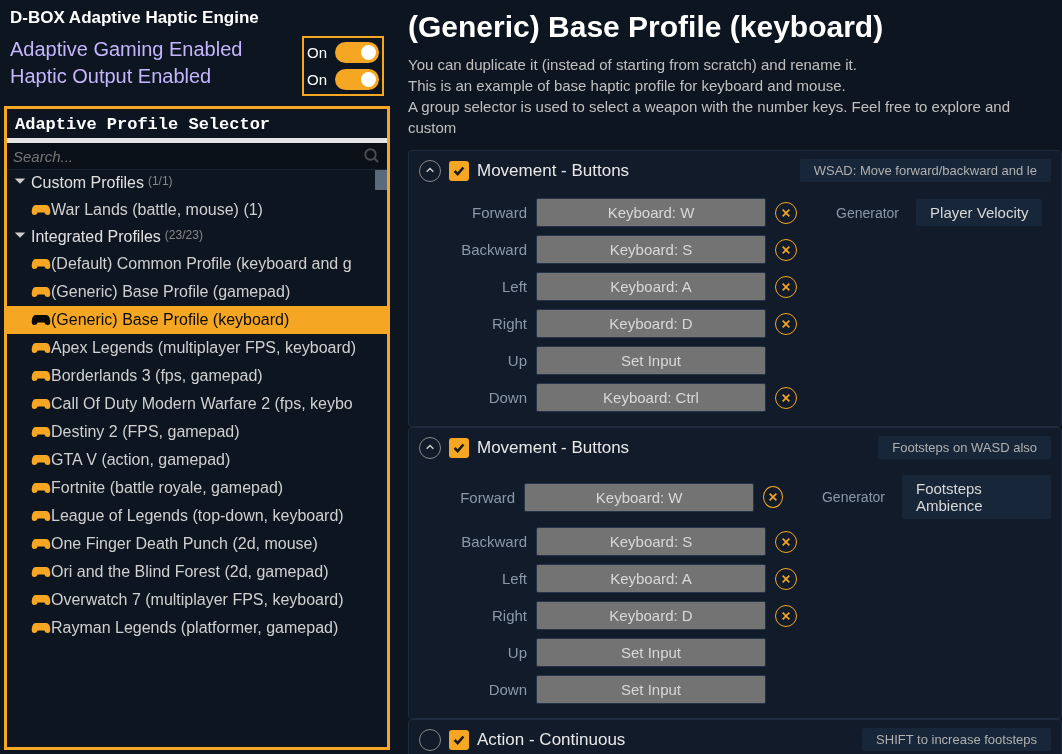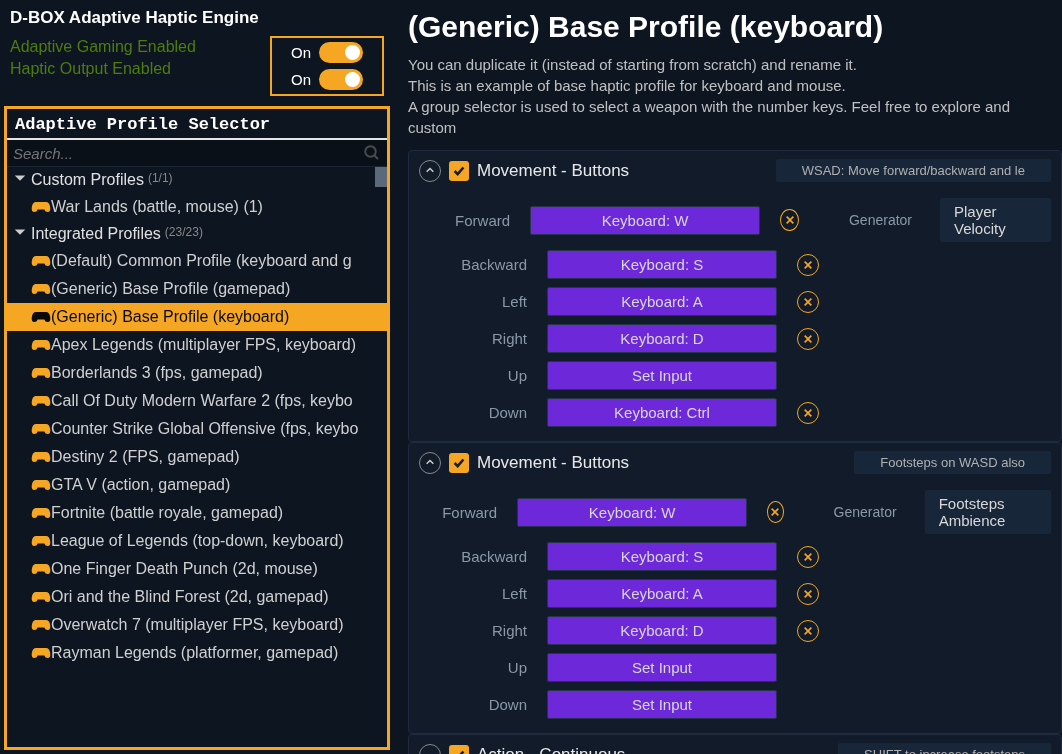--- a/index.html
+++ b/index.html
@@ -1,29 +1,29 @@
 <!DOCTYPE html>
 <html><head>
 <meta charset="utf-8">
 <style>
 * { margin: 0; padding: 0; box-sizing: border-box; font-family: "Segoe UI", Arial, sans-serif; }
 body { background: #0d1520; color: #e0e0e0; width: 1062px; height: 754px; overflow: hidden; display: flex; }
 .left-panel { width: 394px; display: flex; flex-direction: column; }
 .header-section { padding: 8px 10px 4px 10px; }
 .app-title { font-size: 17px; font-weight: 600; color: #fff; margin-bottom: 8px; }
 .toggle-row { display: flex; align-items: center; justify-content: space-between; padding: 2px 0; }
-.toggle-label { font-size: 16px; color: #4d7c0f; }
+.toggle-label { font-size: 20px; color: #c4b5fd; }
 .toggle-group { display: flex; align-items: center; gap: 8px; }
 .toggle-on-text { color: #fff; font-size: 15px; }
 .toggle-switch { width: 44px; height: 21px; background: #f5a623; border-radius: 11px; position: relative; cursor: pointer; }
 .toggle-switch::after { content: ""; position: absolute; width: 15px; height: 15px; background: #fff; border-radius: 50%; top: 3px; right: 3px; }
-.toggles-box { border: 2px solid #f5a623; padding: 4px 19px; display: inline-block; }
+.toggles-box { border: 2px solid #f5a623; padding: 4px 3px; display: inline-block; }
 .selector-section { border: 3px solid #f5a623; margin: 6px 4px 4px 4px; flex: 1; display: flex; flex-direction: column; overflow: hidden; }
 .selector-title { font-size: 17px; font-weight: 600; color: #fff; padding: 6px 8px 4px 8px; font-family: Liberation Mono, monospace; }
-.search-row { display: flex; align-items: center; background: #0a1018; border-top: 2px solid #e5e5e5; border-bottom: 1px solid #1a2535; padding: 4px 6px; }
+.search-row { display: flex; align-items: center; background: #0a1018; border-top: 5px solid #e5e5e5; border-bottom: 1px solid #1a2535; padding: 4px 6px; }
 .search-input { flex: 1; background: transparent; border: none; color: #888; font-size: 15px; font-style: italic; outline: none; }
 .search-icon { width: 18px; height: 18px; opacity: 0.5; }
 .profile-tree { flex: 1; overflow-y: auto; position: relative; background: #0d1520; }
 .tree-group { display: flex; padding: 4px 6px; cursor: pointer; }
 .chevron { display: inline-block; margin-right: 4px; }
 .chevron svg { width: 14px; height: 14px; }
 .group-label { font-size: 16px; color: #e0e0e0; }
 .group-count { font-size: 12px; color: #888; margin-left: 4px; }
 .profile-item { display: flex; align-items: center; padding: 5px 8px 5px 24px; cursor: pointer; font-size: 16px; color: #d0d0d0; white-space: nowrap; overflow: hidden; }
 .profile-item.selected { background: #f5a623; color: #0a0a0a; }
@@ -32,25 +32,25 @@
 .right-panel { flex: 1; padding: 10px 0 0 14px; overflow: hidden; display: flex; flex-direction: column; }
 .profile-title { font-size: 30px; font-weight: 600; color: #fff; margin-bottom: 10px; }
 .profile-desc { font-size: 15px; color: #c0c0c0; line-height: 1.4; margin-bottom: 12px; }
 .section { background: #111b2a; border: 1px solid #1e2a3d; border-radius: 4px; }
 .section-header { display: flex; align-items: center; padding: 8px 10px; gap: 8px; }
 .collapse-btn { width: 22px; height: 22px; border: 1.5px solid #888; border-radius: 50%; display: flex; align-items: center; justify-content: center; cursor: pointer; }
 .collapse-btn svg { width: 10px; height: 10px; }
 .checkbox { width: 20px; height: 20px; background: #f5a623; border-radius: 3px; display: flex; align-items: center; justify-content: center; cursor: pointer; }
 .checkbox svg { width: 14px; height: 14px; }
 .section-title { font-size: 17px; color: #e8e8e8; flex: 1; }
-.section-note { font-size: 13px; color: #b0b0b0; background: #18263a; padding: 4px 26px; border-radius: 2px; white-space: nowrap; }
+.section-note { font-size: 13px; color: #b0b0b0; background: #18263a; padding: 4px 14px; border-radius: 2px; white-space: nowrap; }
 .section-body { padding: 4px 10px 10px 10px; }
-.binding-row { display: flex; align-items: center; gap: 20px; padding: 4px 0; }
+.binding-row { display: flex; align-items: center; gap: 9px; padding: 4px 0; }
 .binding-label { width: 108px; text-align: right; font-size: 15px; color: #8a98a8; }
-.binding-input { flex: 0 0 230px; background: #6d28d9; border: 1px solid #263449; padding: 5px 10px; text-align: center; font-size: 15px; color: #d8d8d8; border-radius: 2px; cursor: pointer; }
+.binding-input { flex: 0 0 230px; background: #737373; border: 1px solid #263449; padding: 5px 10px; text-align: center; font-size: 15px; color: #d8d8d8; border-radius: 2px; cursor: pointer; }
 .clear-btn { width: 22px; height: 22px; border: 1.5px solid #f5a623; border-radius: 50%; display: flex; align-items: center; justify-content: center; cursor: pointer; }
 .clear-btn svg { width: 10px; height: 10px; }
 .gen-label { font-size: 14px; color: #8a98a8; margin-left: 30px; }
 .gen-value { background: #18263a; padding: 5px 14px; font-size: 15px; color: #d8d8d8; border-radius: 2px; margin-left: 8px; cursor: pointer; }
 .spacer { width: 22px; }
 </style>
 </head>
 <body>
 
 <div class="left-panel">
@@ -149,26 +149,20 @@
           <div class="profile-item">
             <svg class="gamepad-icon" viewBox="0 0 24 16">
               <path fill="#f5a623" d="M6 2 L18 2 Q22 2 23 8 Q24 14 20 14 Q17 14 16 11 L8 11 Q7 14 4 14 Q0 14 1 8 Q2 2 6 2 Z"></path>
             </svg>
             <span>Call Of Duty Modern Warfare 2 (fps, keybo</span>
           </div>
           <div class="profile-item">
             <svg class="gamepad-icon" viewBox="0 0 24 16">
               <path fill="#f5a623" d="M6 2 L18 2 Q22 2 23 8 Q24 14 20 14 Q17 14 16 11 L8 11 Q7 14 4 14 Q0 14 1 8 Q2 2 6 2 Z"></path>
             </svg>
-            <span>Counter Strike Global Offensive (fps, keybo</span>
-          </div>
-          <div class="profile-item">
-            <svg class="gamepad-icon" viewBox="0 0 24 16">
-              <path fill="#f5a623" d="M6 2 L18 2 Q22 2 23 8 Q24 14 20 14 Q17 14 16 11 L8 11 Q7 14 4 14 Q0 14 1 8 Q2 2 6 2 Z"></path>
-            </svg>
             <span>Destiny 2 (FPS, gamepad)</span>
           </div>
           <div class="profile-item">
             <svg class="gamepad-icon" viewBox="0 0 24 16">
               <path fill="#f5a623" d="M6 2 L18 2 Q22 2 23 8 Q24 14 20 14 Q17 14 16 11 L8 11 Q7 14 4 14 Q0 14 1 8 Q2 2 6 2 Z"></path>
             </svg>
             <span>GTA V (action, gamepad)</span>
           </div>
           <div class="profile-item">
             <svg class="gamepad-icon" viewBox="0 0 24 16">

